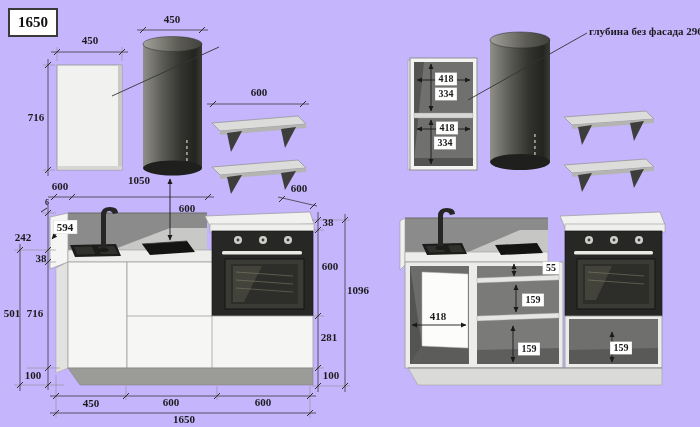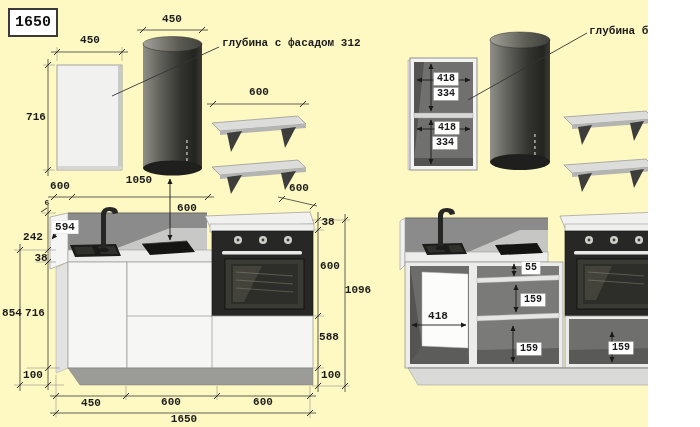--- a/index.html
+++ b/index.html
@@ -1,17 +1,17 @@
 <!DOCTYPE html>
 <html style="--appliance-dark: #272725; --cabinet-light: #f4f4f3; --interior-gray: #6f6f6d; --backsplash-gray: #8b8b8b; --dimension-line: #333333;"><head>
 <meta charset="utf-8">
 <style>
   html,body{margin:0;padding:0;background:#fff;}
-  .stage{position:relative;width:648px;height:427px;background:#fef9c3;
-         font-family:Liberation Mono, monospace;overflow:hidden;}
+  .stage{position:relative;width:700px;height:427px;background:#c4b5fd;
+         font-family:Liberation Serif, serif;overflow:hidden;}
   .stage svg{position:absolute;left:0;top:0;}
   
   .dl{stroke:#3a3a3a;stroke-width:.8;fill:none;}
   .tk{stroke:#2e2e2e;stroke-width:1;}
   .ex{stroke:#8f8f8f;stroke-width:.6;}
   .ld{stroke:#333;stroke-width:.9;}
   .arr{stroke:#1a1a1a;stroke-width:.9;fill:none;}
   
   .lbl{position:absolute;transform:translate(-50%,-50%);font-size:11px;font-weight:700;
        color:#1b1b1b;white-space:nowrap;line-height:1;z-index:5;text-align:right;}
@@ -322,47 +322,46 @@
     <polygon points="408,368 662,368 662,385 418,385" fill="#dadad8" stroke="#a3a3a1" stroke-width="0.6"></polygon>
     <line x1="408" y1="368" x2="662" y2="368" stroke="#8a8a88" stroke-width="0.8"></line>
   </g>
 </svg>
 
 <div class="badge">1650</div>
 
 <div class="lbl" style="left:90px;top:40px">450</div>
 <div class="lbl" style="left:36px;top:117px">716</div>
 <div class="lbl" style="left:172px;top:19px">450</div>
-<div class="lbl note" style="left:222px;top:43px">глубина с фасадом 312</div>
 <div class="lbl" style="left:259px;top:92px">600</div>
 <div class="lbl" style="left:299px;top:188px">600</div>
 <div class="lbl" style="left:60px;top:186px">600</div>
 <div class="lbl" style="left:139px;top:180px">1050</div>
 <div class="lbl" style="left:187px;top:208px">600</div>
 <div class="lbl sm" style="left:47px;top:203px">6</div>
 <div class="lbl box mini" style="left:65px;top:227px">594</div>
-<div class="lbl" style="left:33px;top:237px">242</div>
+<div class="lbl" style="left:23px;top:237px">242</div>
 <div class="lbl" style="left:41px;top:258px">38</div>
-<div class="lbl" style="left:12px;top:313px">854</div>
+<div class="lbl" style="left:12px;top:313px">501</div>
 <div class="lbl" style="left:35px;top:313px">716</div>
 <div class="lbl" style="left:33px;top:375px">100</div>
 <div class="lbl" style="left:328px;top:222px">38</div>
 <div class="lbl" style="left:330px;top:266px">600</div>
-<div class="lbl" style="left:329px;top:337px">588</div>
+<div class="lbl" style="left:329px;top:337px">281</div>
 <div class="lbl" style="left:331px;top:375px">100</div>
 <div class="lbl" style="left:358px;top:290px">1096</div>
 <div class="lbl" style="left:91px;top:403px">450</div>
 <div class="lbl" style="left:171px;top:402px">600</div>
 <div class="lbl" style="left:263px;top:402px">600</div>
 <div class="lbl" style="left:184px;top:419px">1650</div>
 
 <div class="lbl box" style="left:446px;top:79px">418</div>
 <div class="lbl box" style="left:446px;top:94px">334</div>
 <div class="lbl box" style="left:447px;top:128px">418</div>
 <div class="lbl box" style="left:445px;top:143px">334</div>
 <div class="lbl note" style="left:589px;top:31px">глубина без фасада 296</div>
-<div class="lbl box" style="left:531px;top:268px">55</div>
+<div class="lbl box" style="left:551px;top:268px">55</div>
 <div class="lbl box" style="left:533px;top:300px">159</div>
 <div class="lbl box" style="left:529px;top:349px">159</div>
 <div class="lbl" style="left:438px;top:316px">418</div>
 <div class="lbl box" style="left:621px;top:348px">159</div>
 
 </div>
 
 </body></html>

